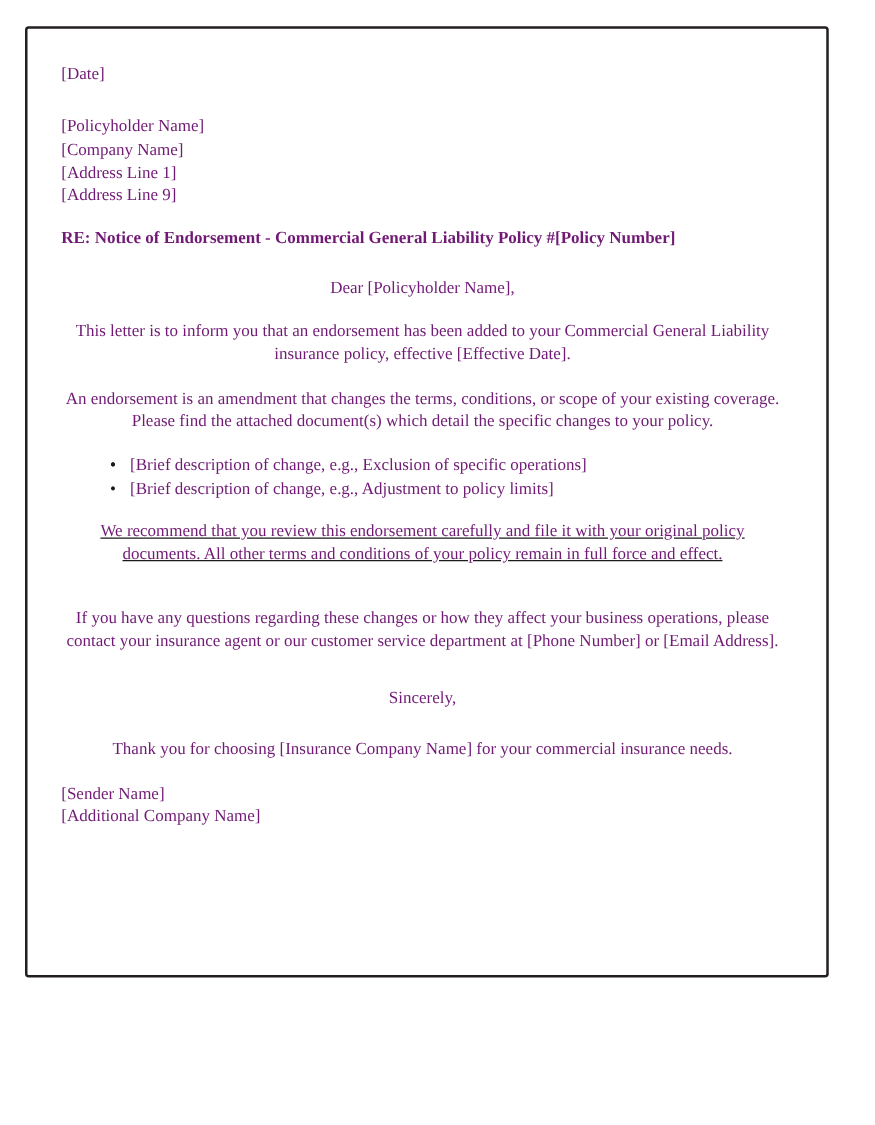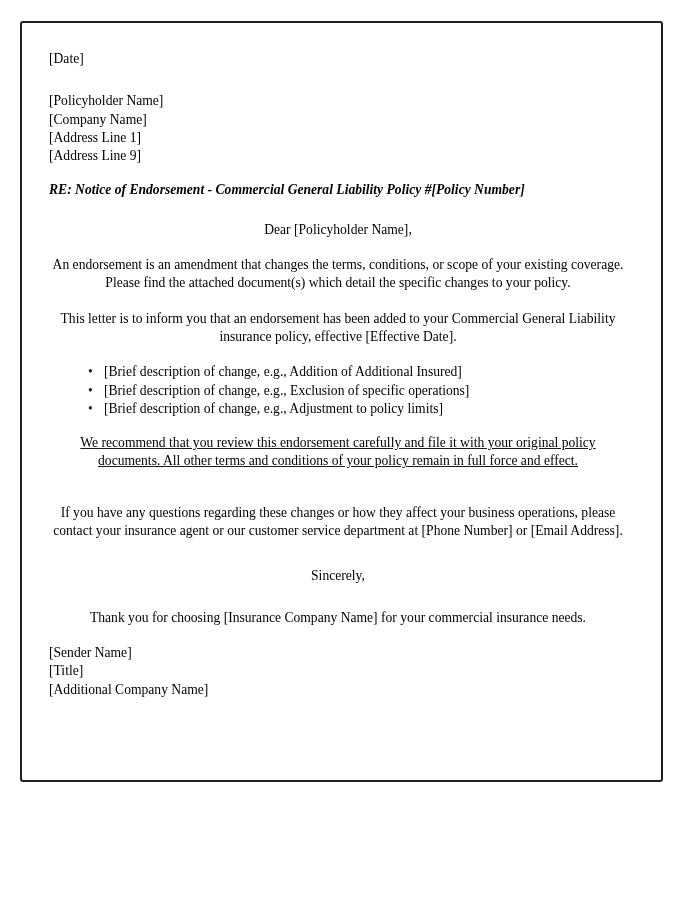--- a/index.html
+++ b/index.html
@@ -36,21 +36,21 @@
     width: 578px;
   }
 
   
   .line,
   .para,
   .heading,
   .bullet-text {
     font-size: 13.6px;
     line-height: 18.3px;
-    color: #000000;
+    color: #701a75;
   }
 
   .block {
     margin: 0 0 16px 0;
   }
   .block:last-child {
     margin-bottom: 0;
   }
 
   .line {
@@ -59,21 +59,20 @@
   }
 
   .para {
     margin: 0;
     text-align: center;
   }
 
   .heading {
     margin: 0;
     font-weight: bold;
-    font-style: italic;
   }
 
   
   .addr-block .line {
     display: block;
   }
 
   
   ul.change-list {
     margin: 0 0 16px 0;
@@ -126,33 +125,32 @@
     </div>
 
     <div class="block gap-subject">
       <p class="heading">RE: Notice of Endorsement - Commercial General Liability Policy #[Policy Number]</p>
     </div>
 
     <div class="block gap-salut">
       <p class="para">Dear [Policyholder Name],</p>
     </div>
 
+    <div class="block gap-p1">
+      <p class="para">This letter is to inform you that an endorsement has been added to your Commercial General Liability insurance policy, effective [Effective Date].</p>
+    </div>
+
     <div class="block gap-p2">
       <p class="para">An endorsement is an amendment that changes the terms, conditions, or scope of your existing coverage. Please find the attached document(s) which detail the specific changes to your policy.</p>
-    </div>
-
-    <div class="block gap-p1">
-      <p class="para">This letter is to inform you that an endorsement has been added to your Commercial General Liability insurance policy, effective [Effective Date].</p>
     </div>
 
 
     <ul class="change-list gap-list">
       <li>
         <span class="bullet-dot">•</span>
-        <span class="bullet-text">[Brief description of change, e.g., Addition of Additional Insured]</span>
       </li>
       <li>
         <span class="bullet-dot">•</span>
         <span class="bullet-text">[Brief description of change, e.g., Exclusion of specific operations]</span>
       </li>
       <li>
         <span class="bullet-dot">•</span>
         <span class="bullet-text">[Brief description of change, e.g., Adjustment to policy limits]</span>
       </li>
     </ul>
@@ -168,18 +166,17 @@
     <div class="block gap-signoff">
       <p class="para">Sincerely,</p>
     </div>
 
     <div class="block gap-thanks">
       <p class="para">Thank you for choosing [Insurance Company Name] for your commercial insurance needs.</p>
     </div>
 
     <div class="block addr-block">
       <span class="line">[Sender Name]</span>
-      <span class="line">[Title]</span>
       <span class="line">[Additional Company Name]</span>
     </div>
 
   </div>
 </div>
 
 </body></html>

